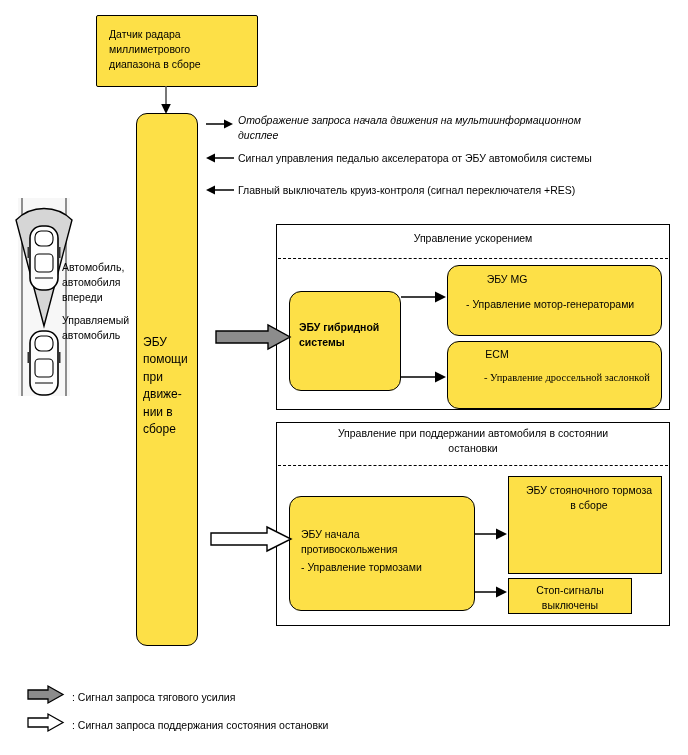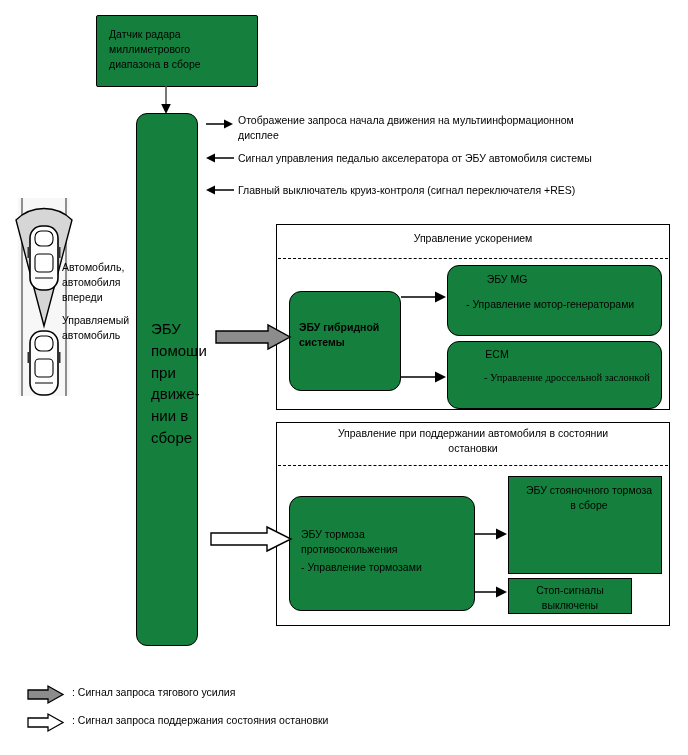--- a/index.html
+++ b/index.html
@@ -1,54 +1,54 @@
 <!DOCTYPE html>
 <html><head>
 <meta charset="utf-8">
 <style>
   html,body{margin:0;padding:0;background:#ffffff;}
   body{width:688px;height:755px;position:relative;
        font-family:"Liberation Sans","DejaVu Sans",sans-serif;
        font-size:10.5px;color:#000;-webkit-font-smoothing:antialiased;}
   .abs{position:absolute;}
-  .box{position:absolute;border:1.5px solid #000;background:#15803d;box-sizing:border-box;}
+  .box{position:absolute;border:1.5px solid #000;background:#fde047;box-sizing:border-box;}
   .rbox{border-radius:12px;}
   .panel{position:absolute;border:1.5px solid #000;background:#fff;box-sizing:border-box;}
   .txt{position:absolute;line-height:1.45;white-space:pre-line;}
   .ctr{text-align:center;}
   .dashed{position:absolute;border-top:1.4px dashed #000;}
   svg{display:block;overflow:visible;}
-  .legend-row{position:absolute;display:flex;align-items:flex-start;gap:8px;}
+  .legend-row{position:absolute;display:flex;align-items:flex-end;gap:8px;}
   .legend-txt{font-size:10.5px;white-space:nowrap;}
 </style>
 </head>
 <body>
 
 <div class="box rbox" style="left:96px;top:15px;width:162px;height:72px;border-radius:2px;">
   <div class="txt" style="left:12px;top:11px;width:140px;">Датчик радара
 миллиметрового
 диапазона в сборе</div>
 </div>
 
 <svg class="abs" style="left:158px;top:86px;" width="20" height="30">
   <line x1="8" y1="0" x2="8" y2="20" stroke="#555" stroke-width="1.6"></line>
   <polygon points="8,28 3.2,18 12.8,18" fill="#000"></polygon>
 </svg>
 
 <div class="box" style="left:136px;top:113px;width:62px;height:533px;border-radius:11px;"></div>
-<div class="txt" style="left:143px;top:318px;width:56px;font-size:15px;margin-left:8px;">ЭБУ
+<div class="txt" style="left:143px;top:334px;width:56px;font-size:12px;">ЭБУ
 помощи
 при движе-
 нии в сборе</div>
 
 <svg class="abs" style="left:206px;top:118px;" width="28" height="12">
   <line x1="0" y1="6" x2="20" y2="6" stroke="#000" stroke-width="1.5"></line>
   <polygon points="27,6 18,1.6 18,10.4" fill="#000"></polygon>
 </svg>
-<div class="txt" style="left:238px;top:113px;width:420px;">Отображение запроса начала движения на мультиинформационном
+<div class="txt" style="left:238px;top:113px;width:420px;font-style:italic;">Отображение запроса начала движения на мультиинформационном
 дисплее</div>
 
 <svg class="abs" style="left:206px;top:152px;" width="28" height="12">
   <line x1="7" y1="6" x2="28" y2="6" stroke="#000" stroke-width="1.5"></line>
   <polygon points="0,6 9,1.6 9,10.4" fill="#000"></polygon>
 </svg>
 <div class="txt" style="left:238px;top:151px;width:420px;">Сигнал управления педалью акселератора от ЭБУ автомобиля системы</div>
 
 <svg class="abs" style="left:206px;top:184px;" width="28" height="12">
   <line x1="7" y1="6" x2="28" y2="6" stroke="#000" stroke-width="1.5"></line>
@@ -117,21 +117,21 @@
 <svg class="abs" style="left:216px;top:325px;" width="76" height="26">
   <polygon points="0,6 52,6 52,0 74,12 52,24 52,18 0,18" fill="#8c8c8c" stroke="#000" stroke-width="1.4" stroke-linejoin="miter"></polygon>
 </svg>
 
 <div class="panel" style="left:276px;top:422px;width:394px;height:204px;"></div>
 <div class="txt ctr" style="left:290px;top:426px;width:366px;">Управление при поддержании автомобиля в состоянии
 остановки</div>
 <div class="dashed" style="left:278px;top:465px;width:390px;"></div>
 
 <div class="box rbox" style="left:289px;top:496px;width:186px;height:115px;"></div>
-<div class="txt" style="left:301px;top:527px;width:170px;">ЭБУ тормоза
+<div class="txt" style="left:301px;top:527px;width:170px;">ЭБУ начала
 противоскольжения</div>
 <div class="txt" style="left:301px;top:560px;width:170px;">- Управление тормозами</div>
 
 <svg class="abs" style="left:475px;top:525px;" width="33" height="18">
   <line x1="0" y1="9" x2="23" y2="9" stroke="#000" stroke-width="1.5"></line>
   <polygon points="32,9 21,3.5 21,14.5" fill="#000"></polygon>
 </svg>
 <div class="box" style="left:508px;top:476px;width:154px;height:98px;"></div>
 <div class="txt" style="left:517px;top:483px;width:144px;text-align:center;">ЭБУ стояночного тормоза
 в сборе</div>

